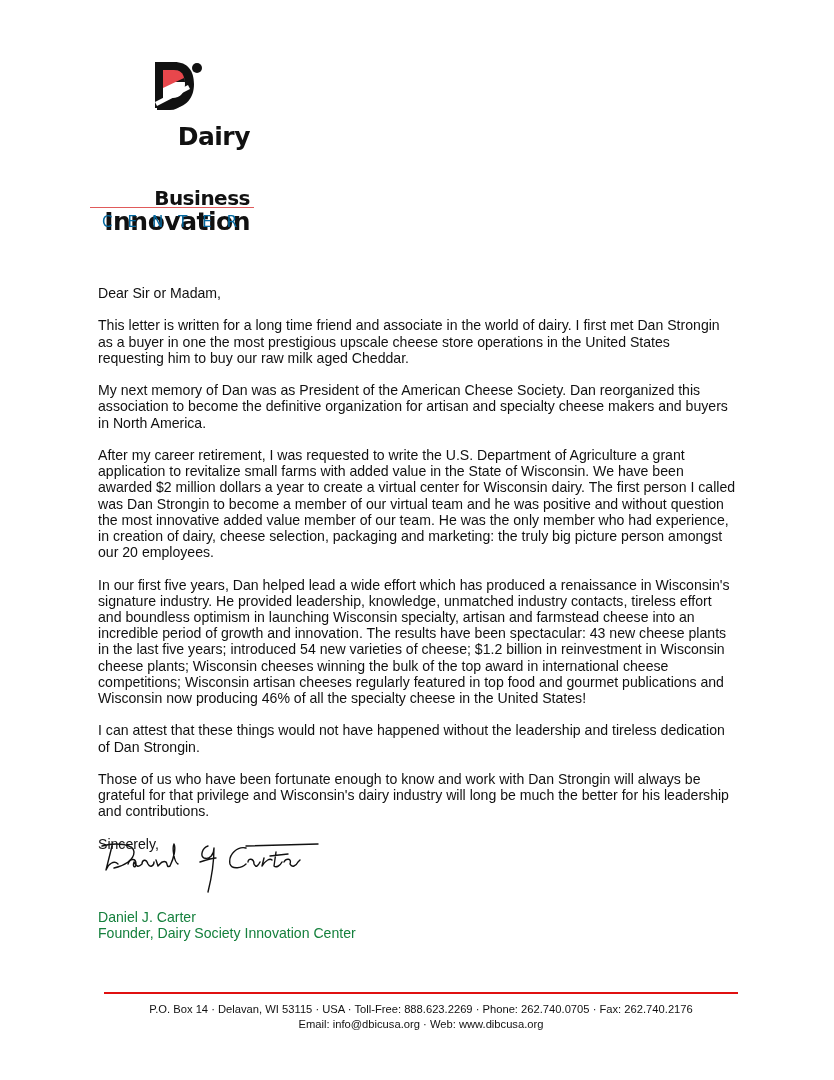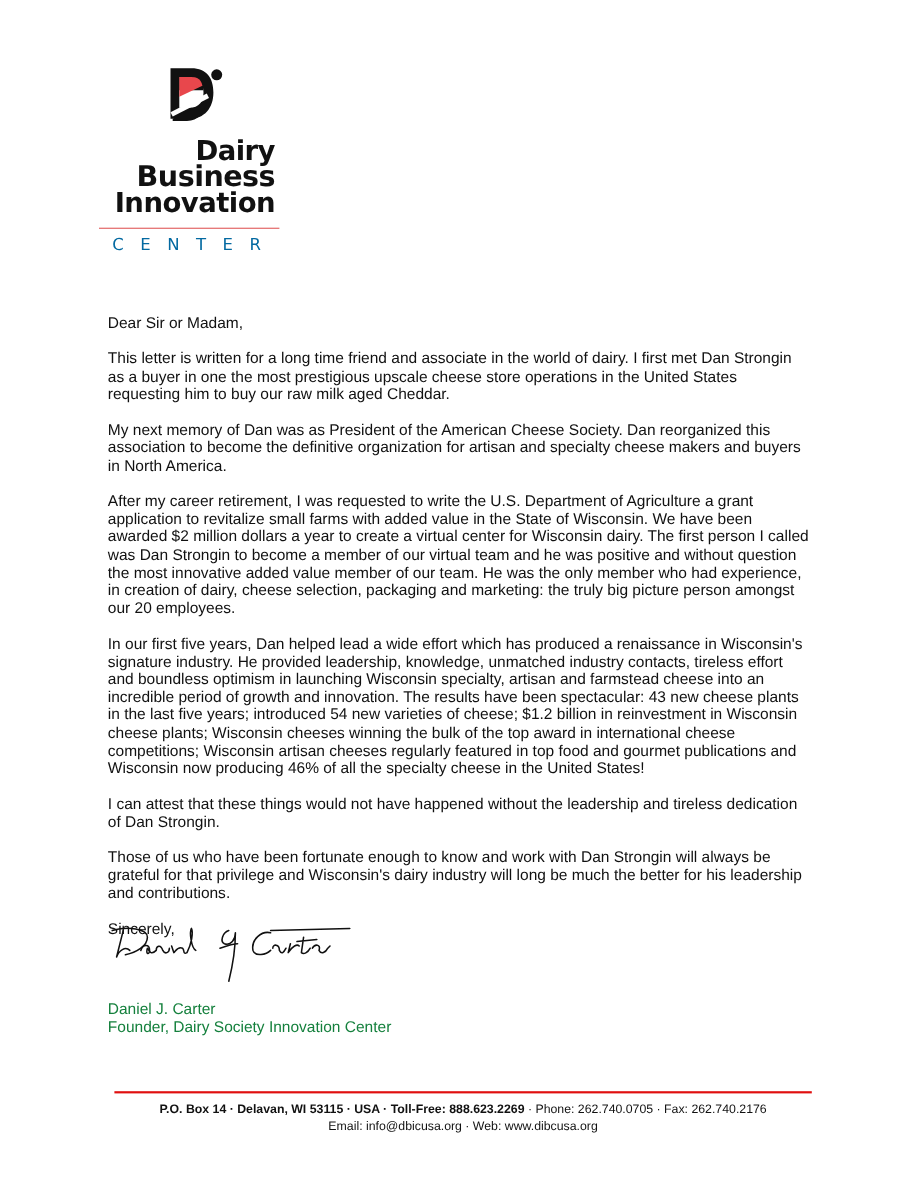--- a/index.html
+++ b/index.html
@@ -2,35 +2,35 @@
 <html><head>
   <meta charset="utf-8">
   <style>
     html, body { margin: 0; padding: 0; background: #ffffff; }
     body { width: 834px; height: 1080px; position: relative; overflow: hidden; font-family: "Liberation Sans", sans-serif; color: #111; }
 
     .logo { position: absolute; left: 90px; top: 55px; width: 164px; }
     .logo-mark { position: absolute; left: 62px; top: 3px; width: 52px; height: 58px; }
     .logo-word { position: absolute; left: 10px; top: 70px; width: 150px; font-family: "DejaVu Sans", sans-serif; font-weight: bold; color: #111; text-align: right; line-height: 24px; letter-spacing: -0.5px; }
     .logo-word .w1 { font-size: 25px; display:block; }
-    .logo-word .w2 { font-size: 26px; display:block; }
+    .logo-word .w2 { font-size: 20px; display:block;margin-top:37px; }
     .logo-word .w3 { font-size: 25px; display:block; }
     .logo-rule { position: absolute; left: 0; top: 152px; width: 164px; height: 1px; background: #e05a5a; }
     .logo-center { position: absolute; left: 12px; top: 158px; width: 150px; font-family: "DejaVu Sans", sans-serif; font-size: 15px; letter-spacing: 15px; color: #0369a1; }
 
     .letter { position: absolute; left: 98px; top: 261px; width: 640px; font-size: 14.1px; line-height: 16.2px; color: #111; }
     .letter p { margin: 0 0 16.2px 0; }
     .letter .salutation { margin-bottom: 16.2px; margin-top: 24px; }
 
     .signature { position: absolute; left: 96px; top: 838px; width: 230px; height: 60px; }
     .signer { position: absolute; left: 98px; top: 909px; font-size: 14.1px; line-height: 16.2px; color: #15803d; }
 
     .footer-rule { position: absolute; left: 104px; top: 992px; width: 634px; height: 2px; background: #e01010; }
     .footer { position: absolute; left: 104px; top: 1002px; width: 634px; text-align: center; font-size: 11.2px; line-height: 15px; color: #111; }
-    .footer b { font-weight: bold; text-align: right; }
+    .footer b { font-weight: normal; text-align: right; }
   </style>
 </head>
 <body>
 
 <div class="logo">
   <svg class="logo-mark" viewBox="0 0 52 58" width="52" height="58">
 
     <path d="M3 4 L3 24 L11 24 L11 12 L22 12 C30 12 33 17 33 24 L3 24 L3 24 Z" fill="#111"></path>
     <path d="M3 4 L22 4 C36 4 42 13 42 26 C42 40 34 50 20 50 L3 50 L3 40 L20 40 C29 40 33 34 33 26 C33 18 29 12 21 12 L11 12 L11 40 L3 40 Z" fill="#111"></path>
 

